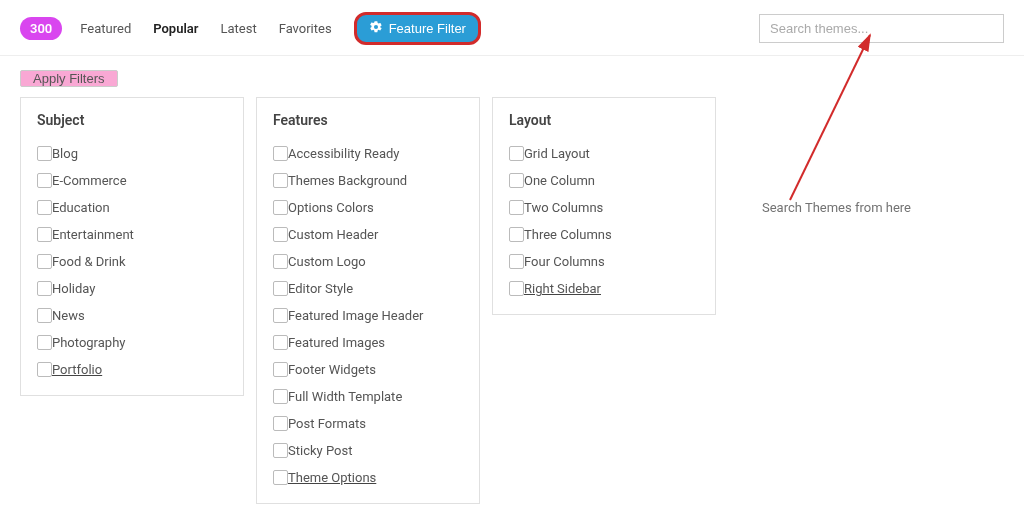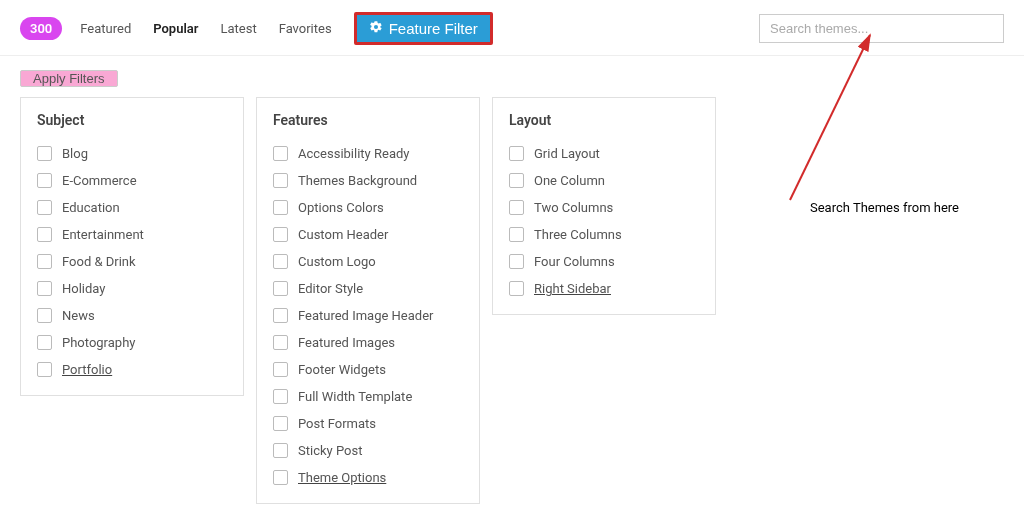--- a/index.html
+++ b/index.html
@@ -35,23 +35,23 @@
   }
   .tab.active { color: #222; font-weight: 600; }
   .feature-filter-btn {
     display: inline-flex;
     align-items: center;
     gap: 6px;
     background: #2b9dd6;
     color: #fff;
     border: 3px solid #d22b2b;
     padding: 5px 12px;
-    font-size: 15px;
-    cursor: pointer;
-    border-radius: 2px;
+    font-size: 13px;
+    cursor: pointer;
+    border-radius: 12px;
   }
   .feature-filter-btn svg { width: 14px; height: 14px; fill: #fff; }
   .search-wrap { margin-left: auto; }
   .search-input {
     width: 245px;
     padding: 6px 10px;
     border: 1px solid #ccc;
     font-size: 13px;
     color: #888;
     outline: none;
@@ -80,21 +80,20 @@
   }
   .group-title {
     font-weight: 600;
     font-size: 14px;
     color: #444;
     margin-bottom: 18px;
   }
   .opt {
     display: flex;
     align-items: center;
-    gap: 10px;
     margin-bottom: 12px;
     cursor: pointer;
   }
   .opt:last-child { margin-bottom: 0; text-decoration: underline; }
   .cb {
     width: 15px;
     height: 15px;
     border: 1px solid #bbb;
     border-radius: 2px;
     flex-shrink: 0;
@@ -104,23 +103,22 @@
   .arrow-svg {
     position: absolute;
     top: 30px;
     left: 760px;
     pointer-events: none;
   }
   .annotation {
     position: absolute;
     top: 200px;
     left: 762px;
-    color: #000000;
-    font-size: 13px;
-    margin-left: 48px;
+    color: #737373;
+    font-size: 13px;
   }
 </style>
 </head>
 <body>
 
 <div class="top-bar">
   <span class="count">300</span>
   <span class="tab">Featured</span>
   <span class="tab active">Popular</span>
   <span class="tab">Latest</span>

